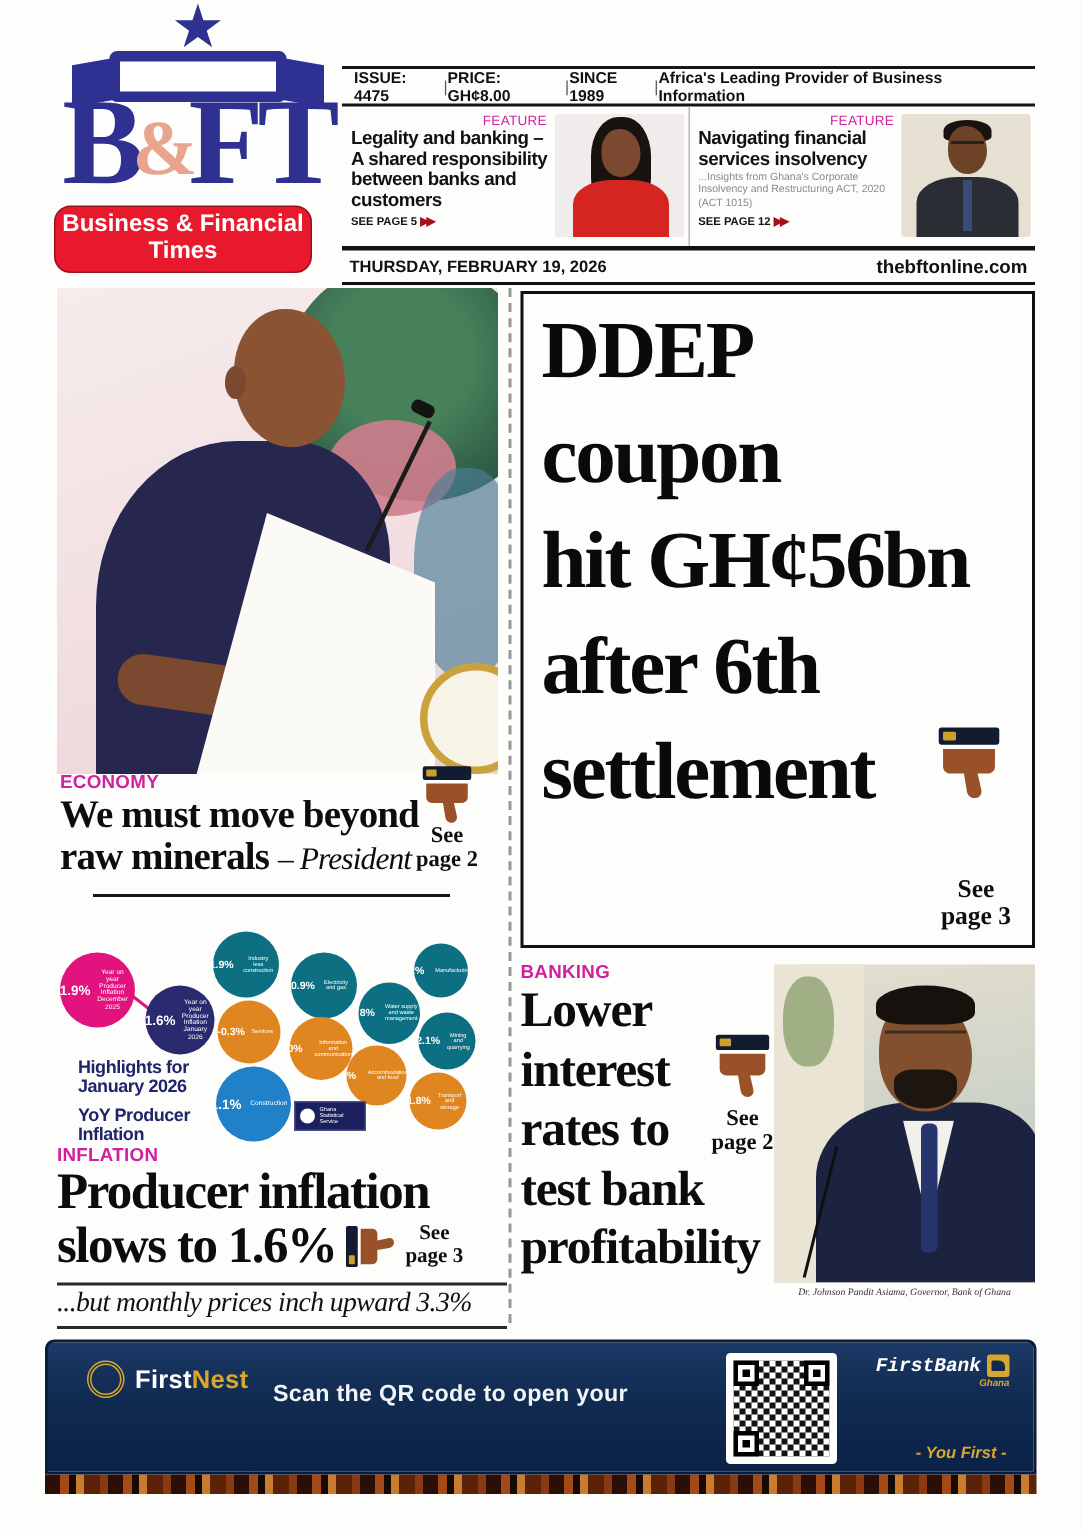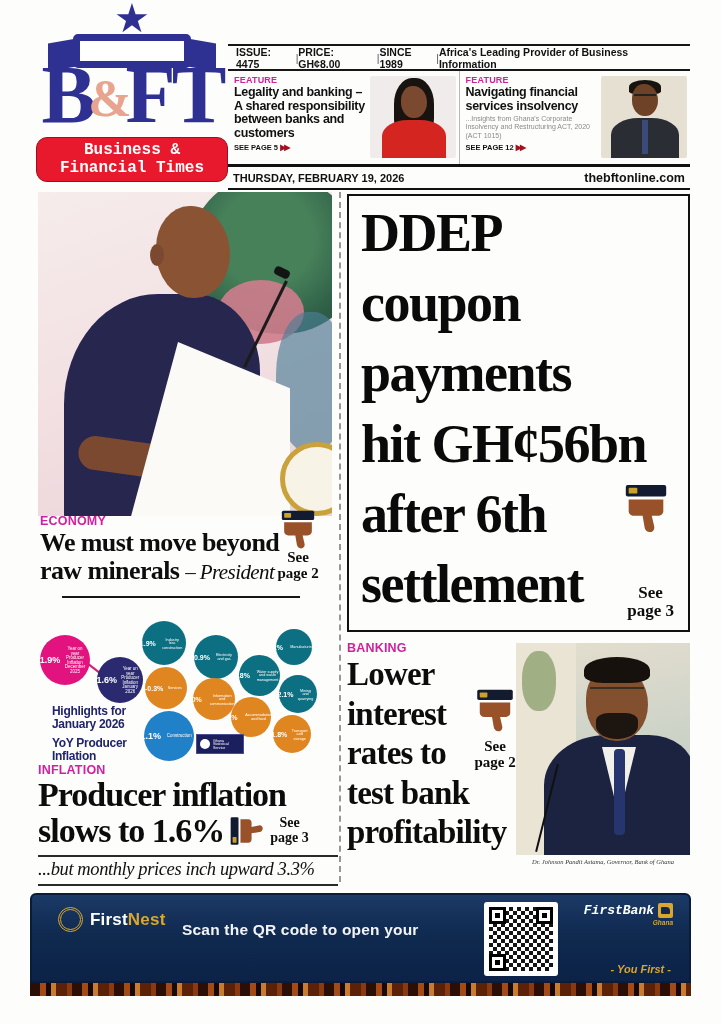--- a/index.html
+++ b/index.html
@@ -12,31 +12,31 @@
   .abs { position:absolute; }
 
   
   .logo-block { left:36px; top:4px; width:192px; height:178px; }
   .logo-star { position:absolute; top:-6px; left:50%; transform:translateX(-50%); color:#2e3192; font-size:40px; line-height:1; }
   .logo-flag { position:absolute; top:36px; width:40px; height:28px; background:#2e3192; }
   .logo-flag.l { left:12px; transform:skewY(-10deg);} .logo-flag.r { right:12px; transform:skewY(10deg);}
   .logo-ribbon { position:absolute; top:30px; left:50%; transform:translateX(-50%); width:118px; height:34px; background:#fff; border:7px solid #2e3192; border-radius:5px; }
   .logo-text { position:absolute; top:48px; width:100%; text-align:center; font-family:"Liberation Serif",serif; font-weight:bold; color:#2e3192; font-size:82px; line-height:1.05; letter-spacing:-4px; }
   .logo-amp { font-size:52px; color:#e8a48e; vertical-align:6px; letter-spacing:-2px; margin:0 -4px; }
-  .logo-banner { position:absolute; bottom:0; left:0; width:192px; background:#e8192c; color:#fff; font-family:Liberation Mono, monospace; font-weight:bold; font-size:16px; text-align:center; border-radius:11px; padding:3px 0 4px; border:1px solid #9a1020; }
+  .logo-banner { position:absolute; bottom:0; left:0; width:172px; background:#e8192c; color:#fff; font-family:Liberation Sans, sans-serif; font-weight:bold; font-size:16px; text-align:center; border-radius:11px; padding:3px 0 4px; border:1px solid #9a1020; }
 
   
   .info-bar { left:228px; top:44px; width:462px; height:27px; border-top:2px solid #161616; border-bottom:2px solid #161616; display:flex; align-items:center; justify-content:space-between; font-size:10.5px; font-weight:bold; padding:0 8px; }
   .info-sep { color:#555; font-weight:normal; }
 
   
   .features { left:228px; top:71px; width:462px; height:93px; display:flex; }
   .feature { flex:1; position:relative; padding:4px 6px; }
   .feature + .feature { border-left:1px solid #b9b9b9; }
-  .kicker { color:#d11f9f; font-weight:bold; font-size:9px; letter-spacing:0.2px; }
+  .kicker { color:#d11f9f; font-weight:normal; font-size:9px; letter-spacing:0.2px;text-align:center; }
   .f-title { font-weight:bold; font-size:12.5px; line-height:1.08; letter-spacing:-0.3px; width:136px; margin-top:1px; }
   .f-sub { color:#8a8a8a; font-size:7px; line-height:1.2; margin-top:2px; width:128px; }
   .f-see { font-size:7.5px; font-weight:bold; margin-top:3px; }
   .f-arrows { color:#a50f1e; font-size:8px; letter-spacing:-2px; }
   .f-photo { position:absolute; right:3px; top:5px; width:86px; height:82px; overflow:hidden; border-radius:2px; }
 
   
   .head { position:absolute; border-radius:46% 54% 50% 50%; background:#7a4930; }
   .hair { position:absolute; background:#191310; }
   .torso { position:absolute; border-radius:40% 40% 0 0; }
@@ -312,21 +312,20 @@
         <path fill="#99512a" d="M4 16h36v12c0 3-2.5 5-5.5 5h-6.5l2.5 11c.8 3.5-1.5 6-4.5 6s-5-2-5.5-5l-2-12h-9C6.5 33 4 31 4 28z"></path>
       </svg>
       <span class="see-block" style="font-size:14px;"><span>See</span><br><span>page 3</span></span>
     </div>
     <div class="inf-sub">...but monthly prices inch upward 3.3%</div>
   </div>
 
   <div class="abs ddep">
     <div class="ddep-line">DDEP</div>
     <div class="ddep-line">coupon</div>
-    <div class="ddep-line">payments</div>
     <div class="ddep-line">hit GH¢56bn</div>
     <div class="ddep-line">after 6th</div>
     <div class="ddep-line">settlement</div>
     <div class="ddep-hand">
       <svg class="hand" width="44" height="50" viewBox="0 0 44 52">
         <rect x="1" y="1" width="42" height="12" rx="2" fill="#131b30"></rect>
         <rect x="4" y="4" width="9" height="6" rx="1" fill="#caa22a"></rect>
         <path fill="#99512a" d="M4 16h36v12c0 3-2.5 5-5.5 5h-6.5l2.5 11c.8 3.5-1.5 6-4.5 6s-5-2-5.5-5l-2-12h-9C6.5 33 4 31 4 28z"></path>
       </svg>
     </div>

